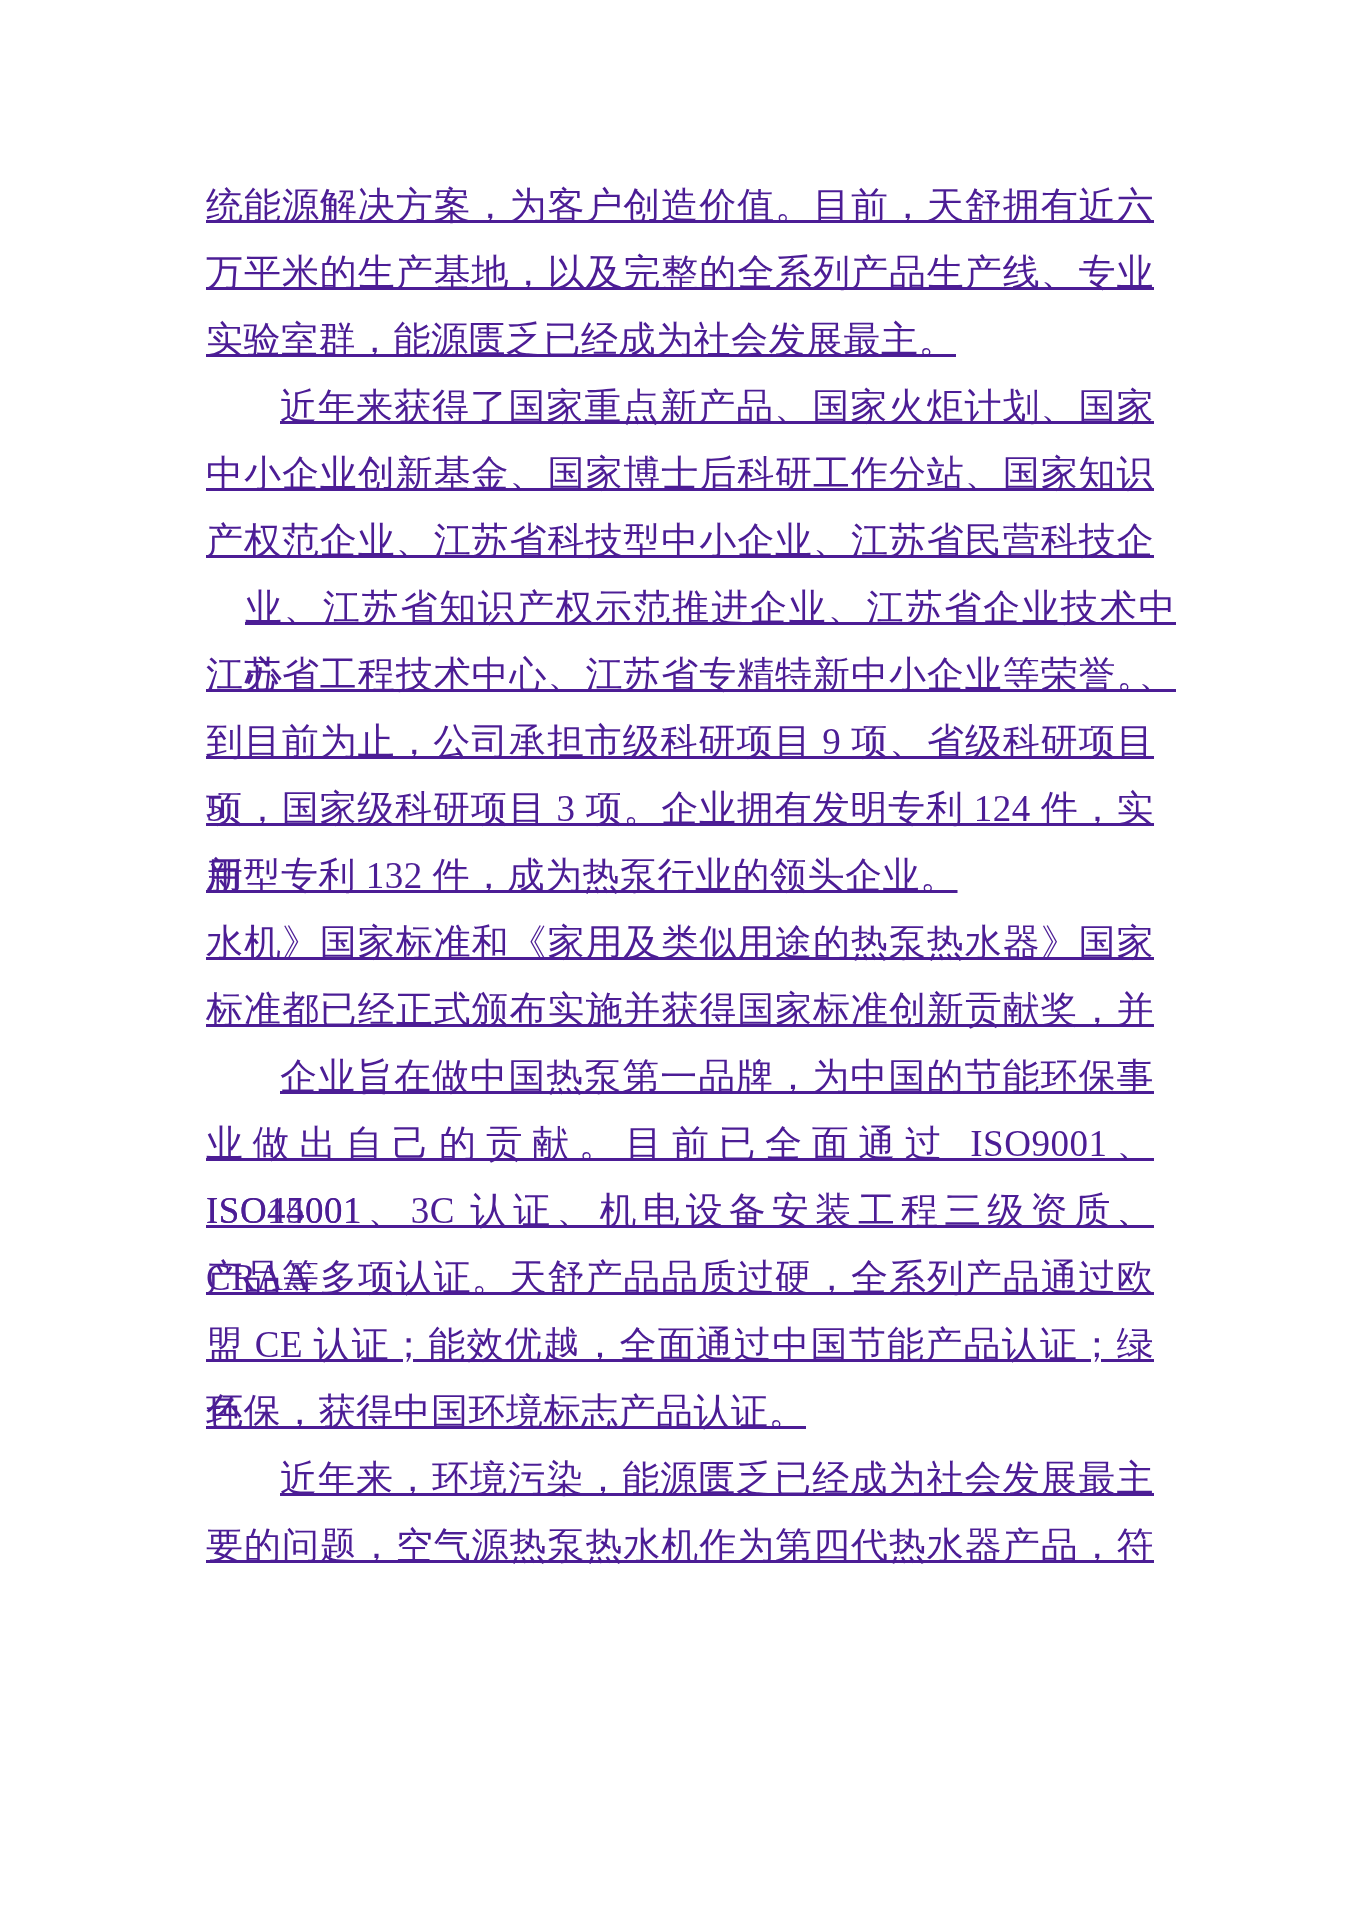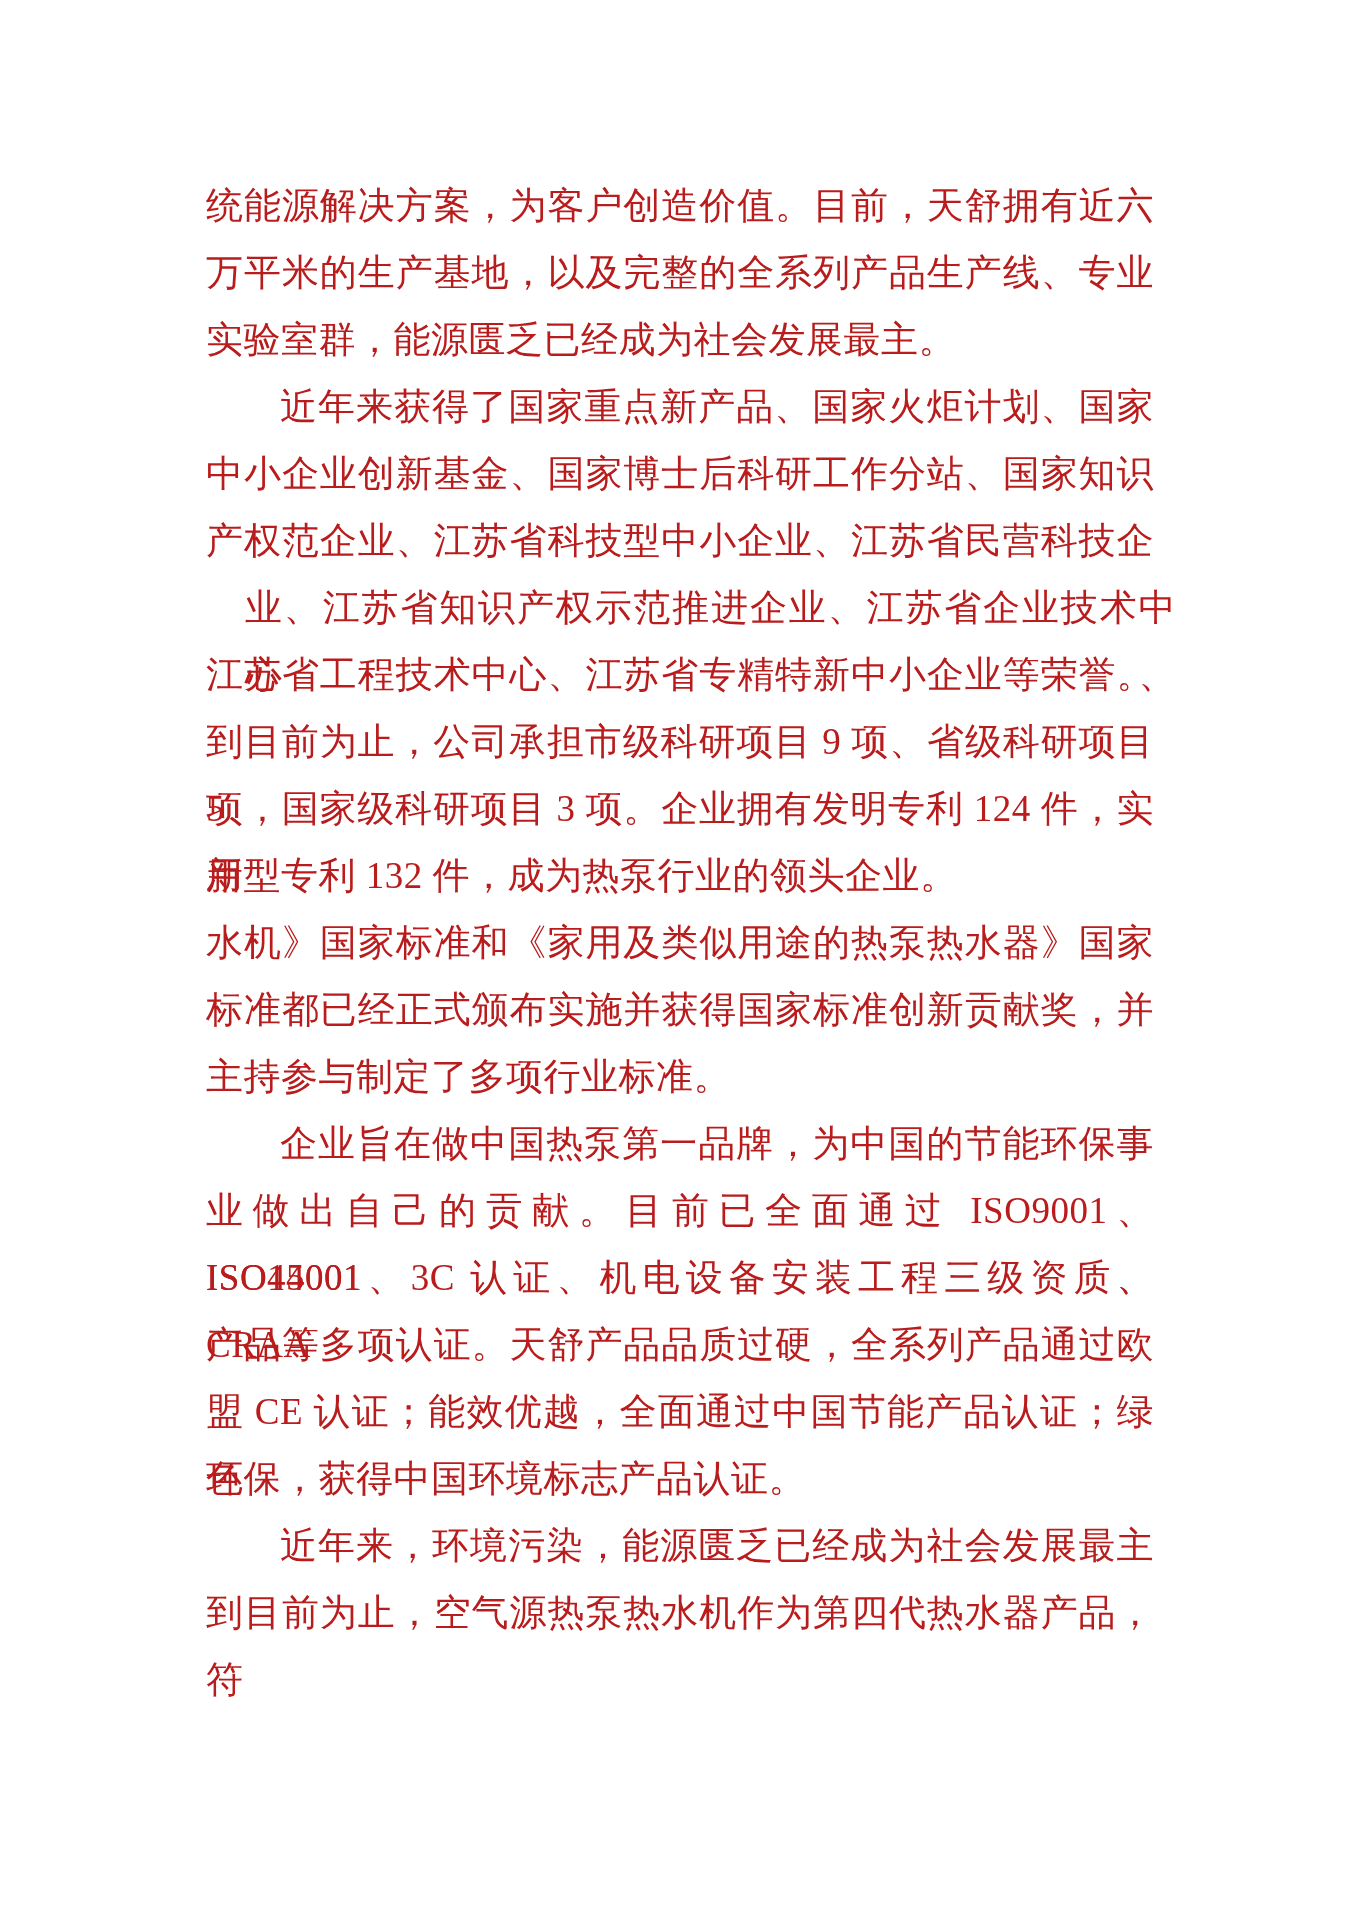--- a/index.html
+++ b/index.html
@@ -19,21 +19,22 @@
     width: 948px;
     color: #000000;
   }
   .line {
     font-size: 37px;
     height: 67px;
     line-height: 67px;
     text-align: justify;
     text-align-last: justify;
     letter-spacing: 0.5px;
-    color: #b91c1c;
+    color: #4c1d95;
+    text-decoration: underline;
   }
   .line.indent { padding-left: 74px; }
   .line.para-end { text-align-last: left; }
   .line.hang { margin-right: -22px; margin-left: 39px; }
 </style>
 </head>
 <body>
 
 <div class="page">
   <div class="doc-body">
@@ -43,23 +44,22 @@
       <div class="line indent">近年来获得了国家重点新产品、国家火炬计划、国家</div>
       <div class="line">中小企业创新基金、国家博士后科研工作分站、国家知识</div>
       <div class="line">产权范企业、江苏省科技型中小企业、江苏省民营科技企</div>
       <div class="line hang">业、江苏省知识产权示范推进企业、江苏省企业技术中心、</div>
       <div class="line">江苏省工程技术中心、江苏省专精特新中小企业等荣誉。</div>
       <div class="line">到目前为止，公司承担市级科研项目 9 项、省级科研项目 5</div>
       <div class="line">项，国家级科研项目 3 项。企业拥有发明专利 124 件，实用</div>
       <div class="line para-end">新型专利 132 件，成为热泵行业的领头企业。</div>
       <div class="line">水机》国家标准和《家用及类似用途的热泵热水器》国家</div>
       <div class="line">标准都已经正式颁布实施并获得国家标准创新贡献奖，并</div>
-      <div class="line para-end">主持参与制定了多项行业标准。</div>
       <div class="line indent">企业旨在做中国热泵第一品牌，为中国的节能环保事</div>
       <div class="line">业做出自己的贡献。目前已全面通过 ISO9001、ISO14001、</div>
       <div class="line">ISO45001、3C 认证、机电设备安装工程三级资质、CRAA</div>
       <div class="line">产品等多项认证。天舒产品品质过硬，全系列产品通过欧</div>
       <div class="line">盟 CE 认证；能效优越，全面通过中国节能产品认证；绿色</div>
       <div class="line para-end">环保，获得中国环境标志产品认证。</div>
       <div class="line indent">近年来，环境污染，能源匮乏已经成为社会发展最主</div>
-      <div class="line">到目前为止，空气源热泵热水机作为第四代热水器产品，符</div>
+      <div class="line">要的问题，空气源热泵热水机作为第四代热水器产品，符</div>
     </div>
 </div>
 
 </body></html>

